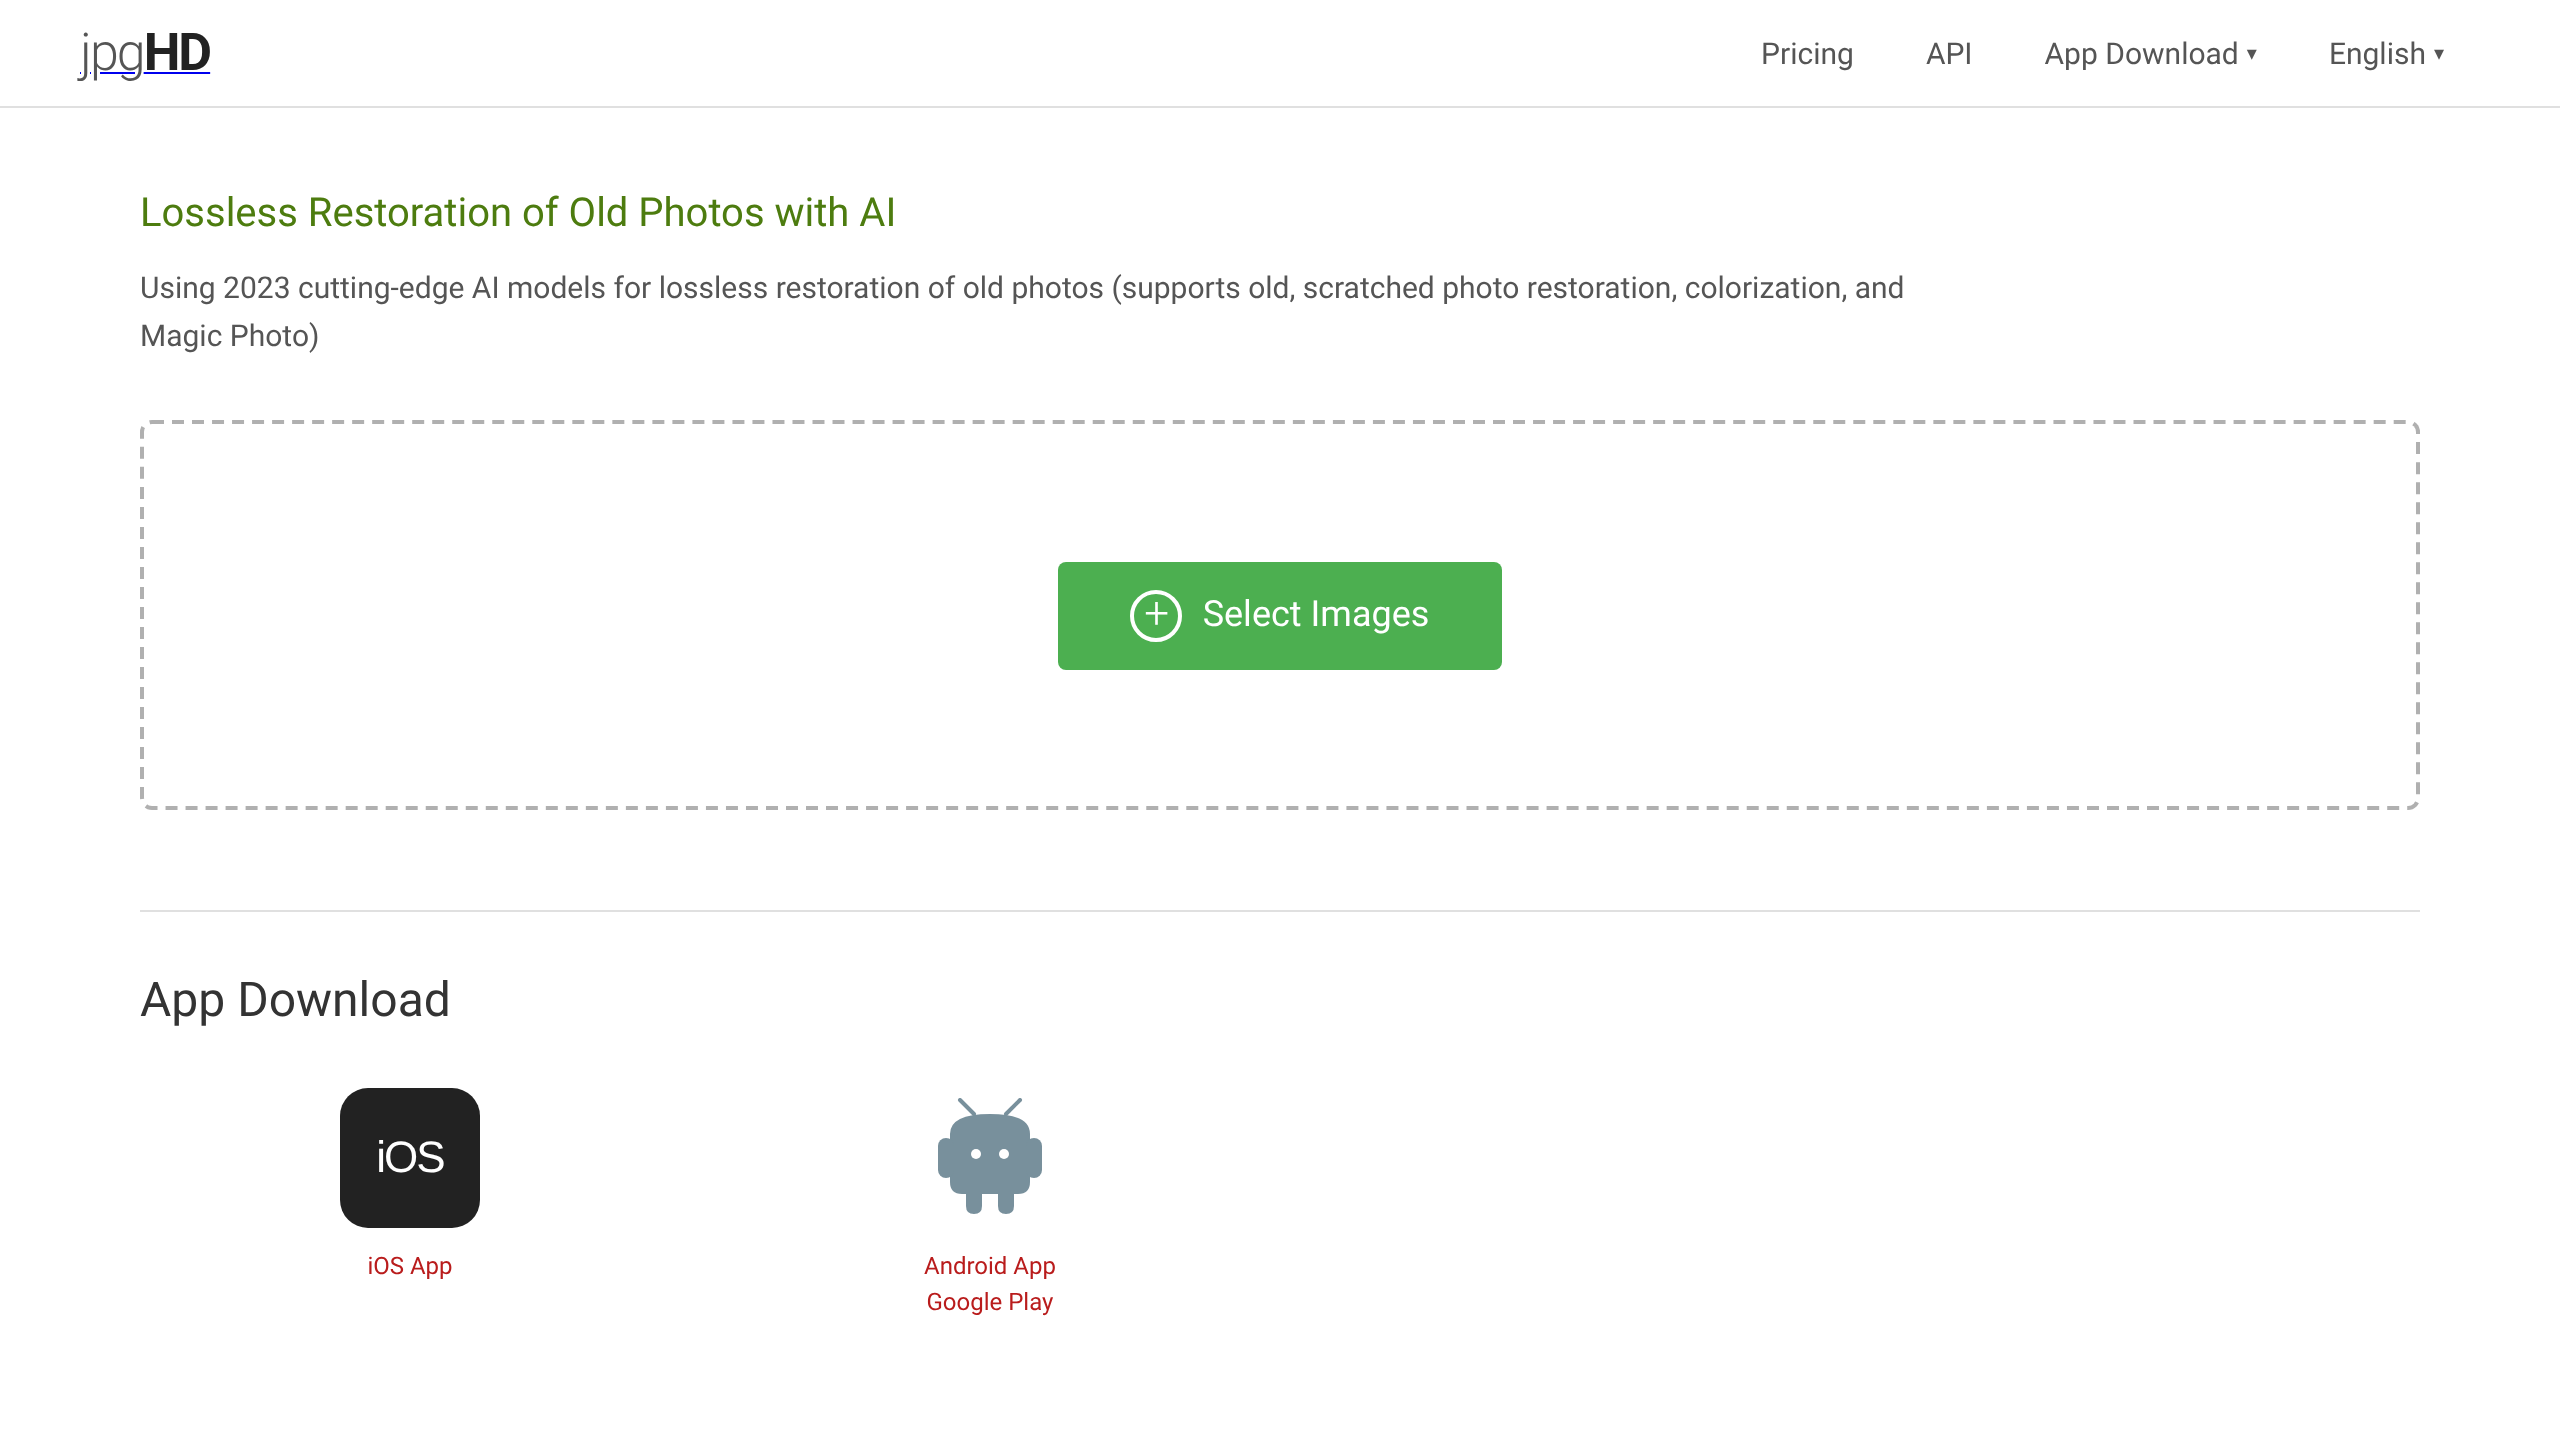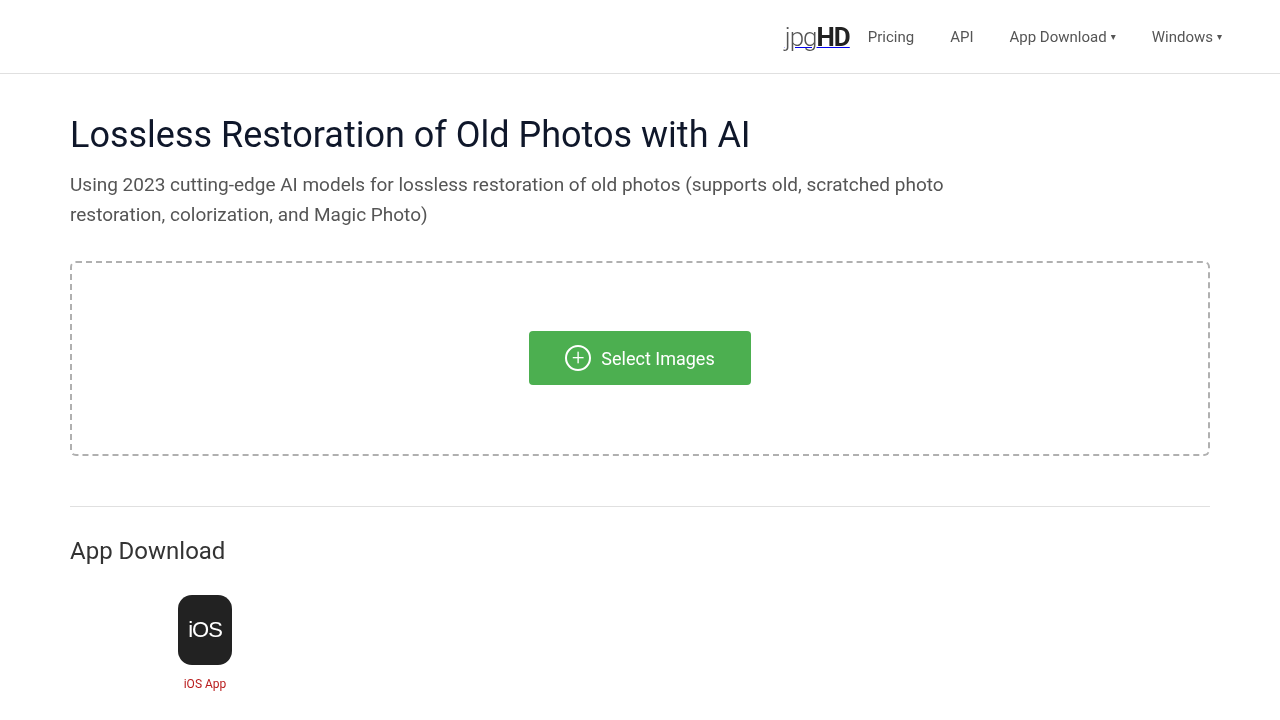--- a/index.html
+++ b/index.html
@@ -13,23 +13,23 @@
       background: #fff;
       color: #333;
       width: 1280px;
       min-height: 720px;
     }
 
     
     nav {
       display: flex;
       align-items: center;
-      justify-content: flex-end;
+      justify-content: space-between;
       padding: 0 40px;
-      height: 74px;
+      height: 54px;
       border-bottom: 1px solid #e0e0e0;
     }
 
     .nav-logo {
       font-size: 26px;
       font-weight: 300;
       color: #555;
       letter-spacing: -1px;
     }
 
@@ -72,28 +72,28 @@
     .dropdown-arrow {
       font-size: 10px;
     }
 
     
     main {
       padding: 40px 70px;
     }
 
     .hero-title {
-      font-size: 36px;
+      font-size: 20px;
       font-weight: 400;
-      color: #0f172a;
+      color: #4d7c0f;
       margin-bottom: 14px;
     }
 
     .hero-desc {
-      font-size: 19px;
+      font-size: 15px;
       color: #555;
       line-height: 1.6;
       max-width: 900px;
       margin-bottom: 30px;
     }
 
     
     .upload-area {
       border: 2px dashed #b0b0b0;
       border-radius: 6px;
@@ -173,21 +173,21 @@
       text-align: center;
       font-size: 12px;
       color: #b91c1c;
       line-height: 1.5;
     }
 
     
     .ios-icon {
       background: #222;
       border-radius: 14px;
-      width: 54px;
+      width: 70px;
       height: 70px;
       display: flex;
       align-items: center;
       justify-content: center;
       color: #fff;
       font-size: 22px;
       font-family: -apple-system, sans-serif;
       letter-spacing: -1px;
     }
 
@@ -216,21 +216,21 @@
       <a href="#">API</a>
     </li>
     <li>
       <button>
         <span>App Download</span>
         <span class="dropdown-arrow">▾</span>
       </button>
     </li>
     <li>
       <button>
-        <span>Windows</span>
+        <span>English</span>
         <span class="dropdown-arrow">▾</span>
       </button>
     </li>
   </ul>
 </nav>
 
 <main>
   <h1 class="hero-title">Lossless Restoration of Old Photos with AI</h1>
   <p class="hero-desc">Using 2023 cutting-edge AI models for lossless restoration of old photos (supports old, scratched photo restoration, colorization, and Magic Photo)</p>
 
@@ -245,17 +245,39 @@
 
   <h2 class="app-download-title">App Download</h2>
 
   <div class="app-grid">
 
     <div class="app-item">
       <div class="app-icon ios-icon">iOS</div>
       <span class="app-label">iOS App</span>
     </div>
 
+    <div class="app-item">
+      <div class="app-icon android-icon">
+        <svg viewBox="0 0 60 60" fill="none" xmlns="http://www.w3.org/2000/svg">
+
+          <circle cx="19" cy="15" r="3" fill="#666"></circle>
+          <circle cx="41" cy="15" r="3" fill="#666"></circle>
+          <path d="M10 18 Q10 8 30 8 Q50 8 50 18 L50 42 Q50 48 44 48 L42 48 L42 54 Q42 58 38 58 Q34 58 34 54 L34 48 L26 48 L26 54 Q26 58 22 58 Q18 58 18 54 L18 48 L16 48 Q10 48 10 42 Z" fill="#78909C"></path>
+          <rect x="4" y="20" width="8" height="20" rx="4" fill="#78909C"></rect>
+          <rect x="48" y="20" width="8" height="20" rx="4" fill="#78909C"></rect>
+
+          <line x1="22" y1="8" x2="15" y2="1" stroke="#78909C" stroke-width="2" stroke-linecap="round"></line>
+          <line x1="38" y1="8" x2="45" y2="1" stroke="#78909C" stroke-width="2" stroke-linecap="round"></line>
+
+          <circle cx="23" cy="28" r="2.5" fill="white"></circle>
+          <circle cx="37" cy="28" r="2.5" fill="white"></circle>
+        </svg>
+      </div>
+      <span class="app-label">
+        <span>Android App</span><br>
+        <span>Google Play</span>
+      </span>
+    </div>
 
 
 
   </div>
 </main>
 
 </body></html>

